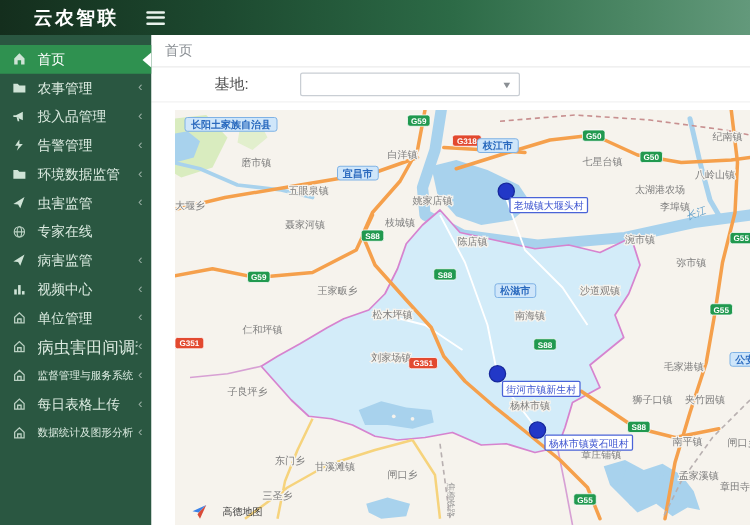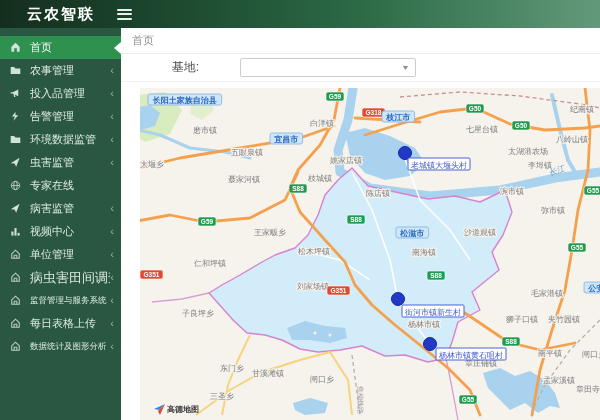--- a/index.html
+++ b/index.html
@@ -41,21 +41,21 @@
   .map svg{display:block;}
   text{font-family:"Liberation Sans","DejaVu Sans",sans-serif;}
   .town{font-size:8px;fill:#7d7d7d;stroke:#f6f3ed;stroke-width:2px;paint-order:stroke;text-anchor:middle;}
   .citytxt{font-size:8px;font-weight:bold;fill:#2a6abe;text-anchor:middle;}
   .badgetxt{font-size:6.5px;font-weight:bold;fill:#ffffff;text-anchor:middle;}
   .marktxt{font-size:8px;fill:#3e55d0;}
   .rivertxt{font-size:8px;font-style:italic;fill:#5f9ec9;}
   .railtxt{font-size:7px;fill:#9a9a9a;}
 
   .attrib{position:absolute;left:13px;bottom:4px;display:flex;align-items:center;z-index:5;}
-  .attrib .logotxt{font-size:8px;font-weight:bold;color:#3c3c3c;margin-left:1px;}
+  .attrib .logotxt{font-size:8px;font-weight:normal;color:#3c3c3c;margin-left:12px;}
   .attrib .copy{font-size:8px;color:#8d8d8d;margin-left:6px;}
 </style>
 </head>
 <body>
 
 <div class="header">
   <div class="brand">云农智联</div>
   <div class="hamburger">
       <i></i>
       <i></i>

